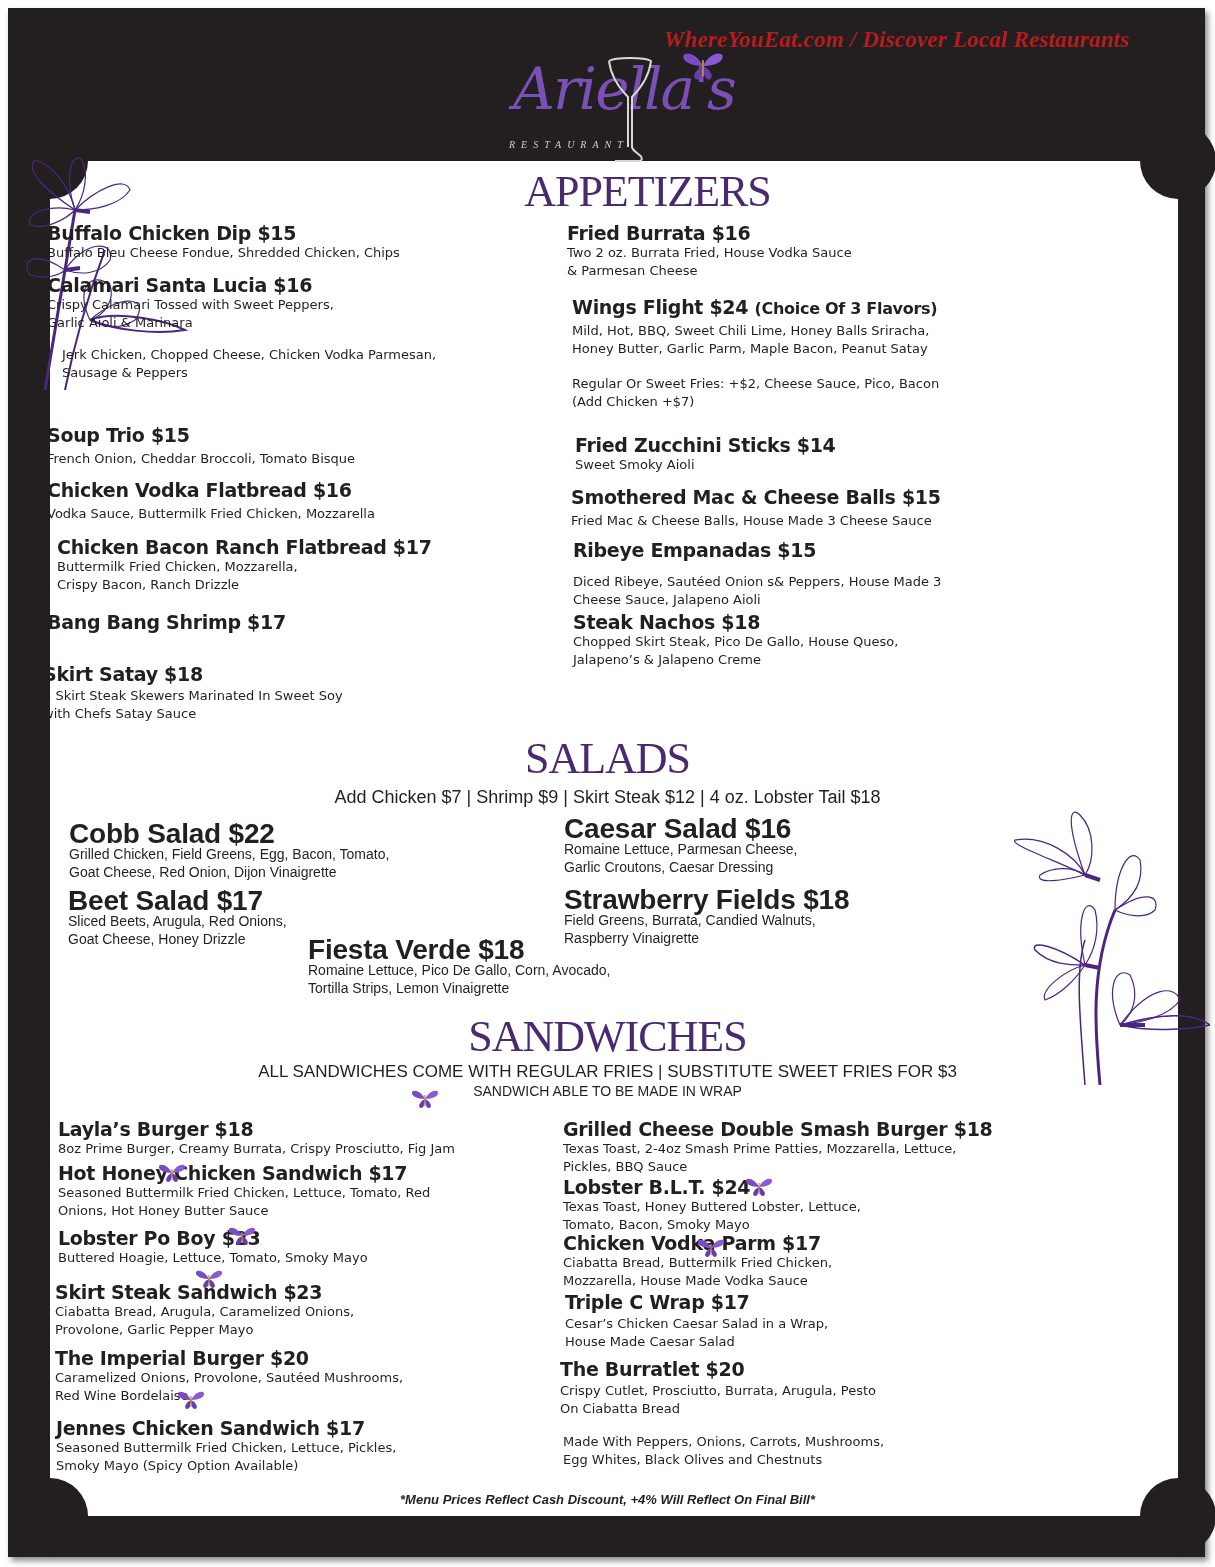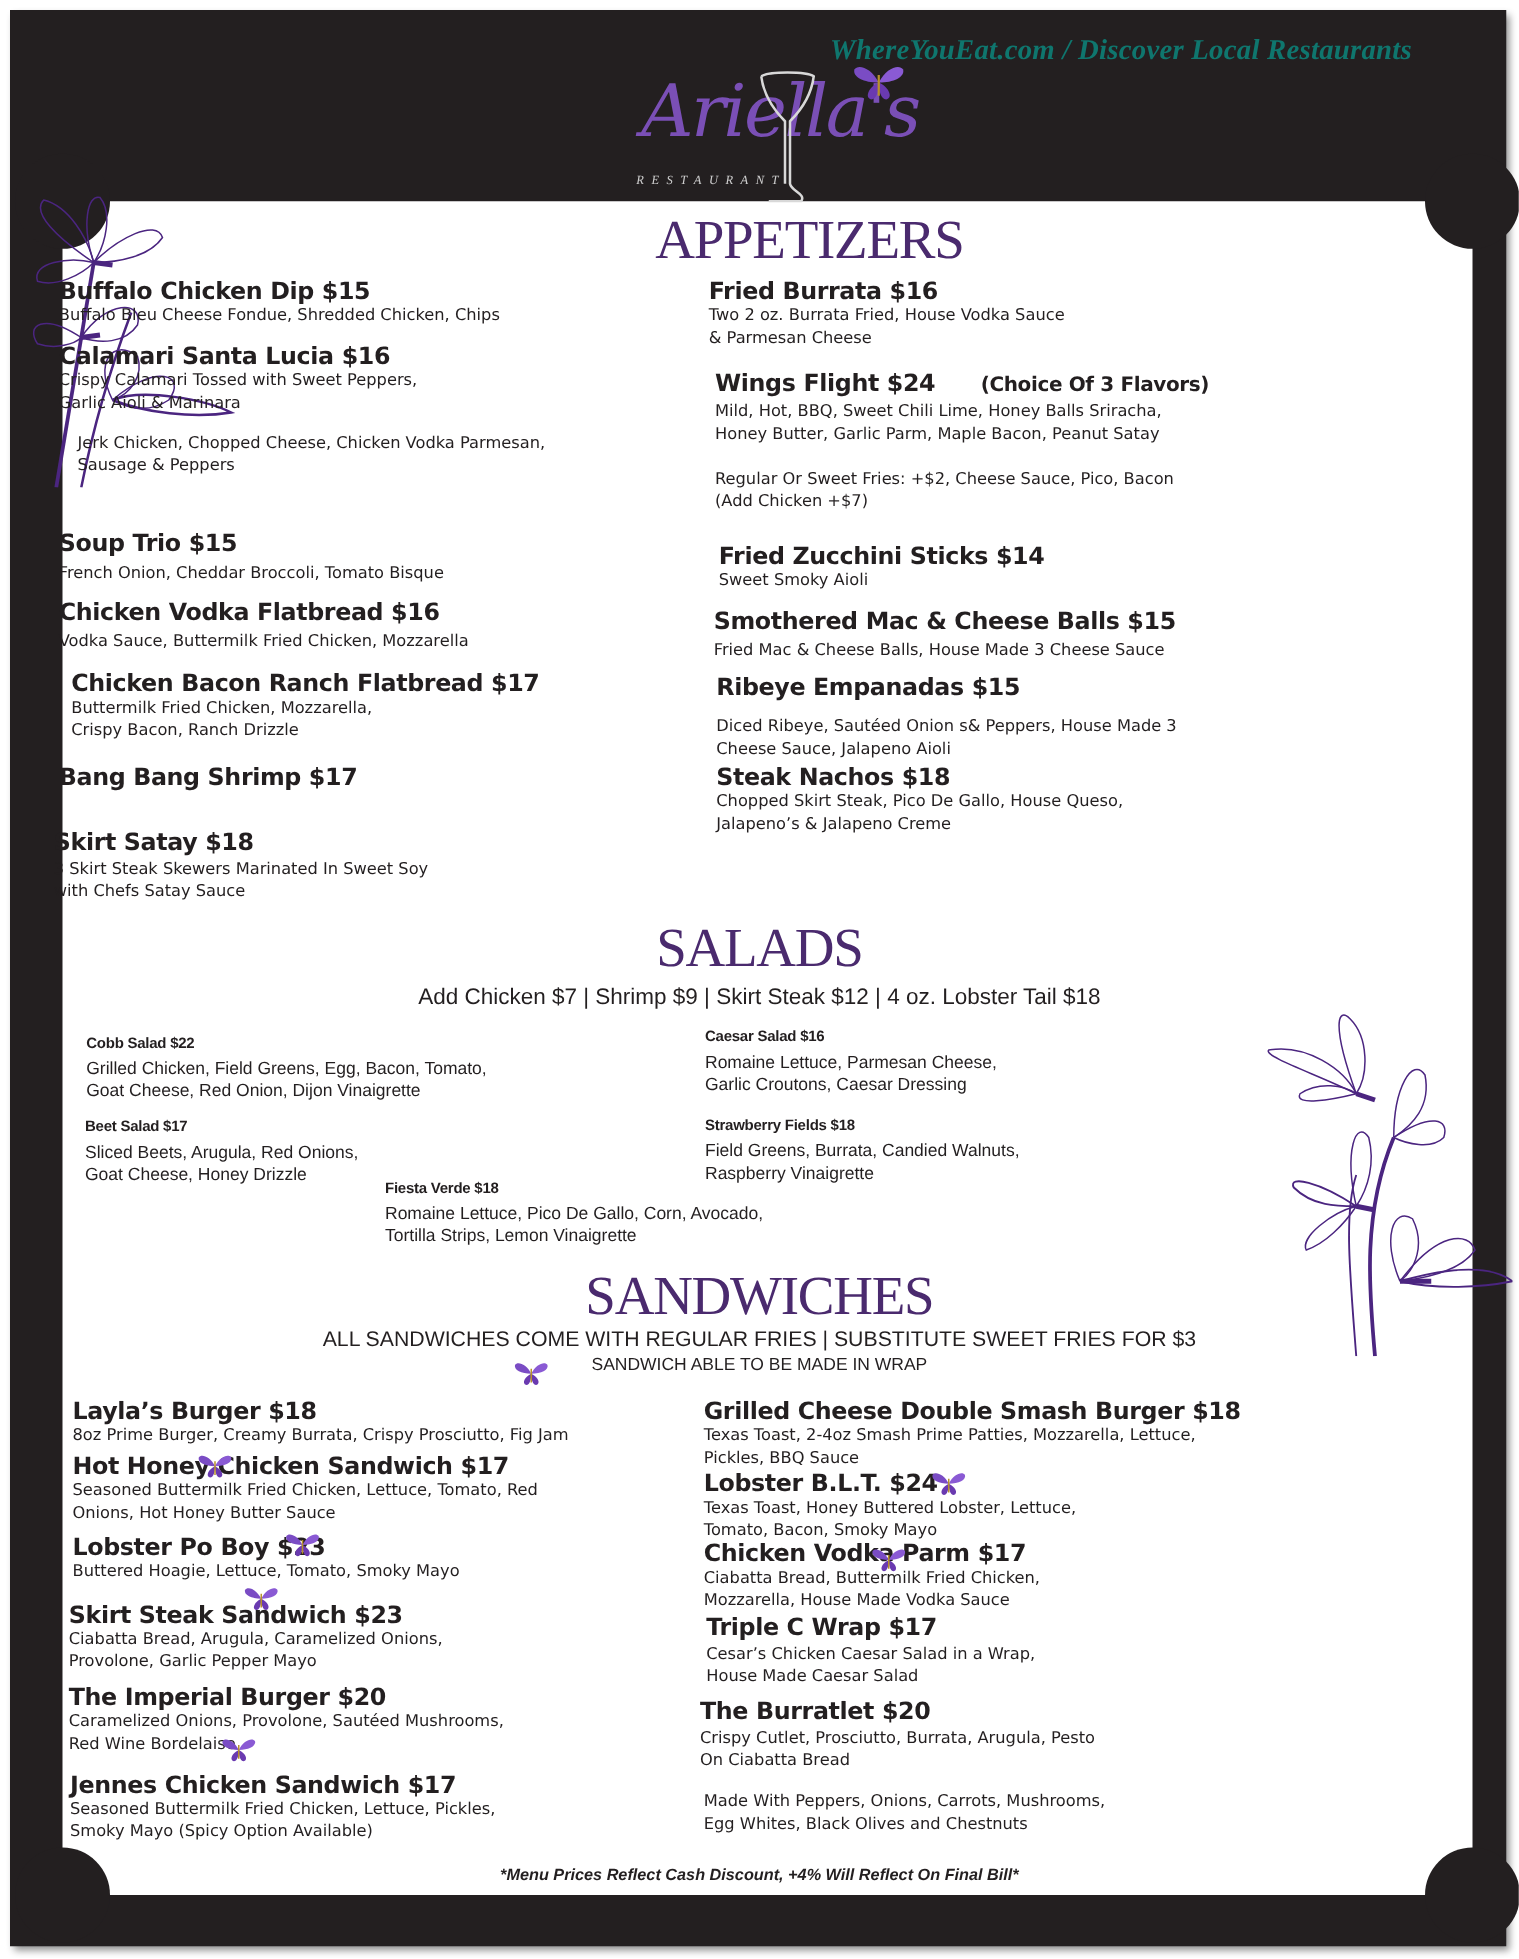--- a/index.html
+++ b/index.html
@@ -5,34 +5,34 @@
   html, body { margin:0; padding:0; background:#ffffff; }
   body { width:1215px; height:1567px; position:relative; overflow:hidden; font-family:"DejaVu Sans", sans-serif; color:#231f20; }
   .frame { position:absolute; left:8px; top:8px; width:1197px; height:1549px; background:#231f20; box-shadow:3px 4px 6px rgba(0,0,0,0.45); }
   .panel { position:absolute; left:50px; top:161px; width:1128px; height:1355px; background:#ffffff; }
   .corner { position:absolute; width:76px; height:76px; border-radius:50%; background:#231f20; }
   .c-tl { left:12px; top:123px; }
   .c-tr { left:1140px; top:123px; }
   .c-bl { left:12px; top:1478px; }
   .c-br { left:1140px; top:1478px; }
 
-  .watermark { position:absolute; left:664px; top:27px; font-family:"Liberation Serif", serif; font-style:italic; font-weight:bold; font-size:23px; color:#0f766e; white-space:nowrap; letter-spacing:0.2px; }
+  .watermark { position:absolute; left:664px; top:27px; font-family:"Liberation Serif", serif; font-style:italic; font-weight:bold; font-size:23px; color:#b91c1c; white-space:nowrap; letter-spacing:0.2px; }
   .logo { position:absolute; left:505px; top:35px; width:220px; height:125px; }
   .logo-script { position:absolute; left:8px; top:20px; font-family:"DejaVu Serif", serif; font-style:italic; font-size:58px; color:#7a4fb6; letter-spacing:-2px; }
   .logo-sub { position:absolute; left:4px; top:104px; font-family:"Liberation Serif", serif; font-style:italic; font-size:10px; letter-spacing:6px; color:#cfcfcf; }
   .logo-glass { position:absolute; left:100px; top:12px; }
 
   .section-title { position:absolute; left:0; width:1215px; text-align:center; font-family:"Liberation Serif", serif; color:#4a2a6e; letter-spacing:-1px; }
   .subnote { position:absolute; left:0; width:1215px; text-align:center; font-family:"Liberation Sans", sans-serif; color:#231f20; }
 
   .item { position:absolute; }
   .item .name { font-family:"DejaVu Sans", sans-serif; font-weight:bold; font-size:19px; color:#231f20; letter-spacing:-0.3px; line-height:22px; white-space:nowrap; }
-  .item .name .small { font-size:16px;margin-left:30px; }
+  .item .name .small { font-size:16px; }
   .item .desc { font-family:"DejaVu Sans", sans-serif; font-size:13px; color:#231f20; line-height:18px; }
-  .salad .name { font-family:"Liberation Sans", sans-serif; font-size:12px; letter-spacing:-0.2px; }
+  .salad .name { font-family:"Liberation Sans", sans-serif; font-size:28px; letter-spacing:-0.2px; }
   .salad .desc { font-family:"Liberation Sans", sans-serif; font-size:14px; line-height:18px; }
 
   .butterfly { position:absolute; width:28px; height:20px; }
   .footer-note { position:absolute; left:0; width:1215px; top:1492px; text-align:center; font-family:"Liberation Sans", sans-serif; font-style:italic; font-weight:bold; font-size:13px; color:#231f20; }
   .flower { position:absolute; }
 </style>
 </head>
 <body>
 
 <div class="frame"></div>

